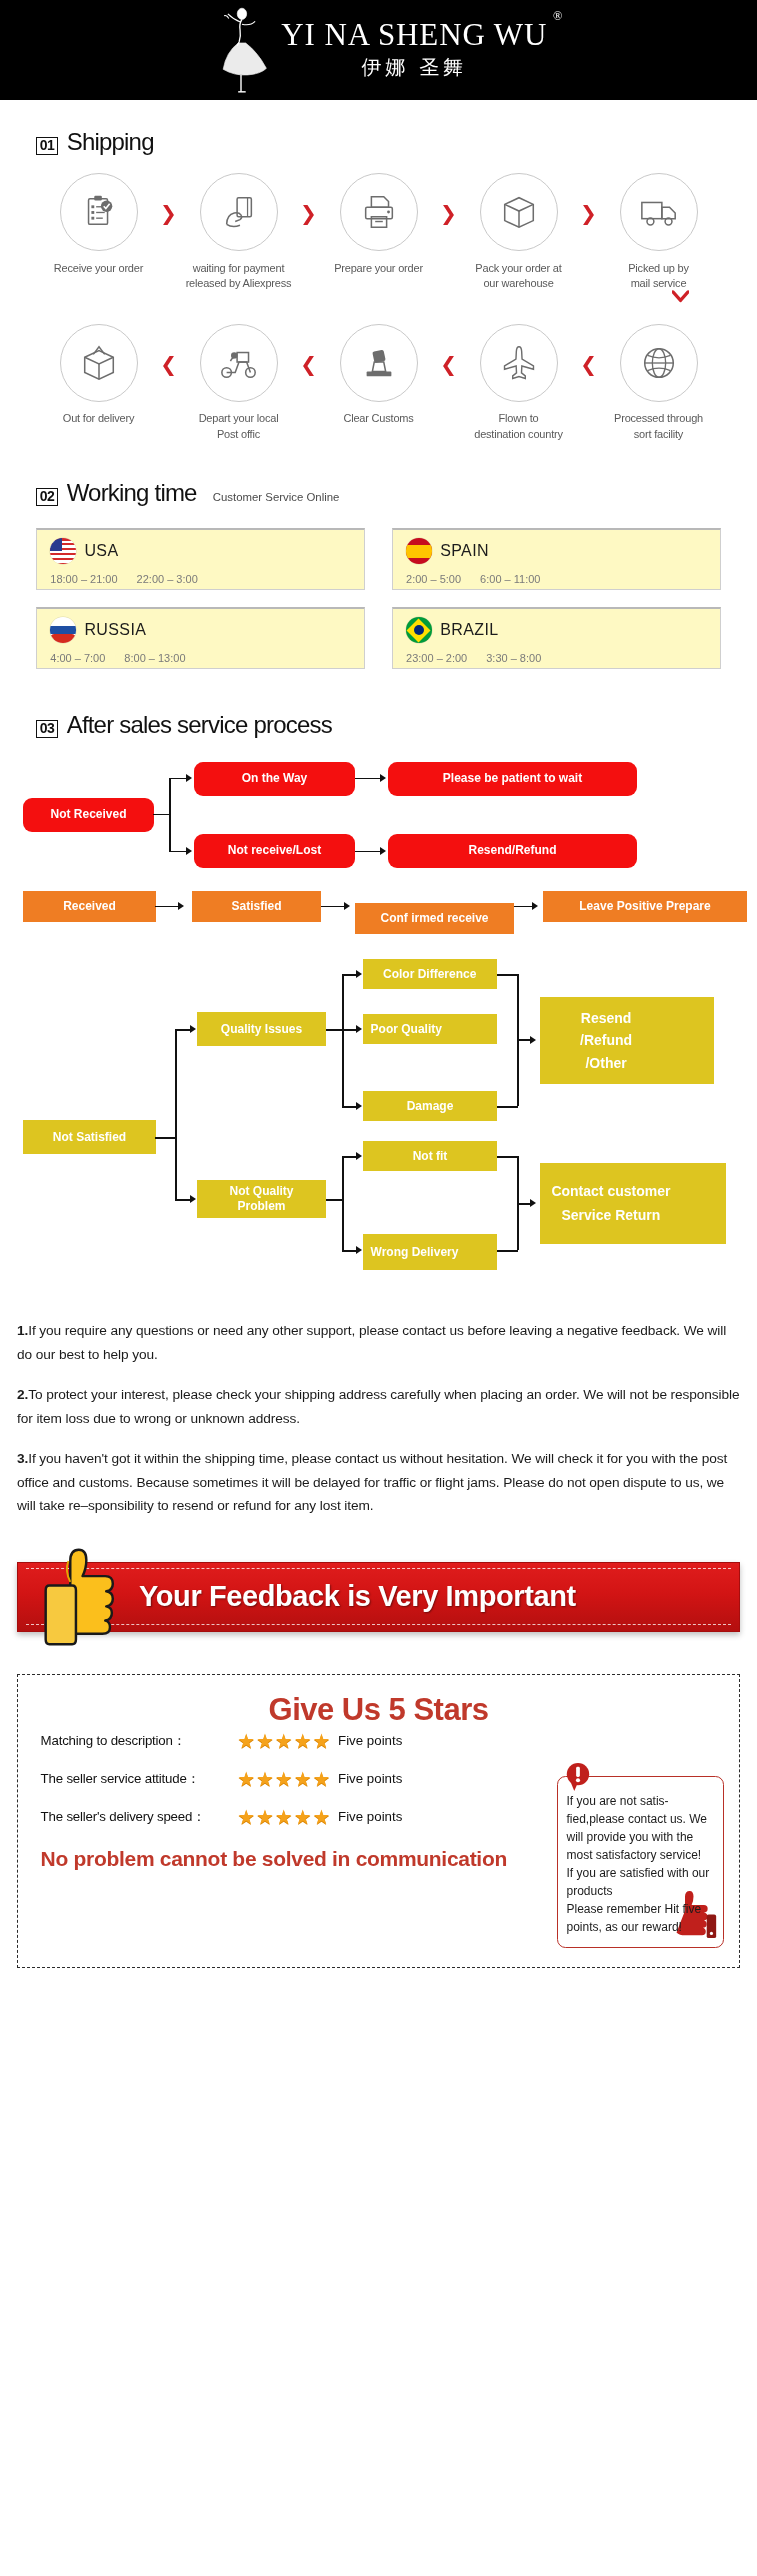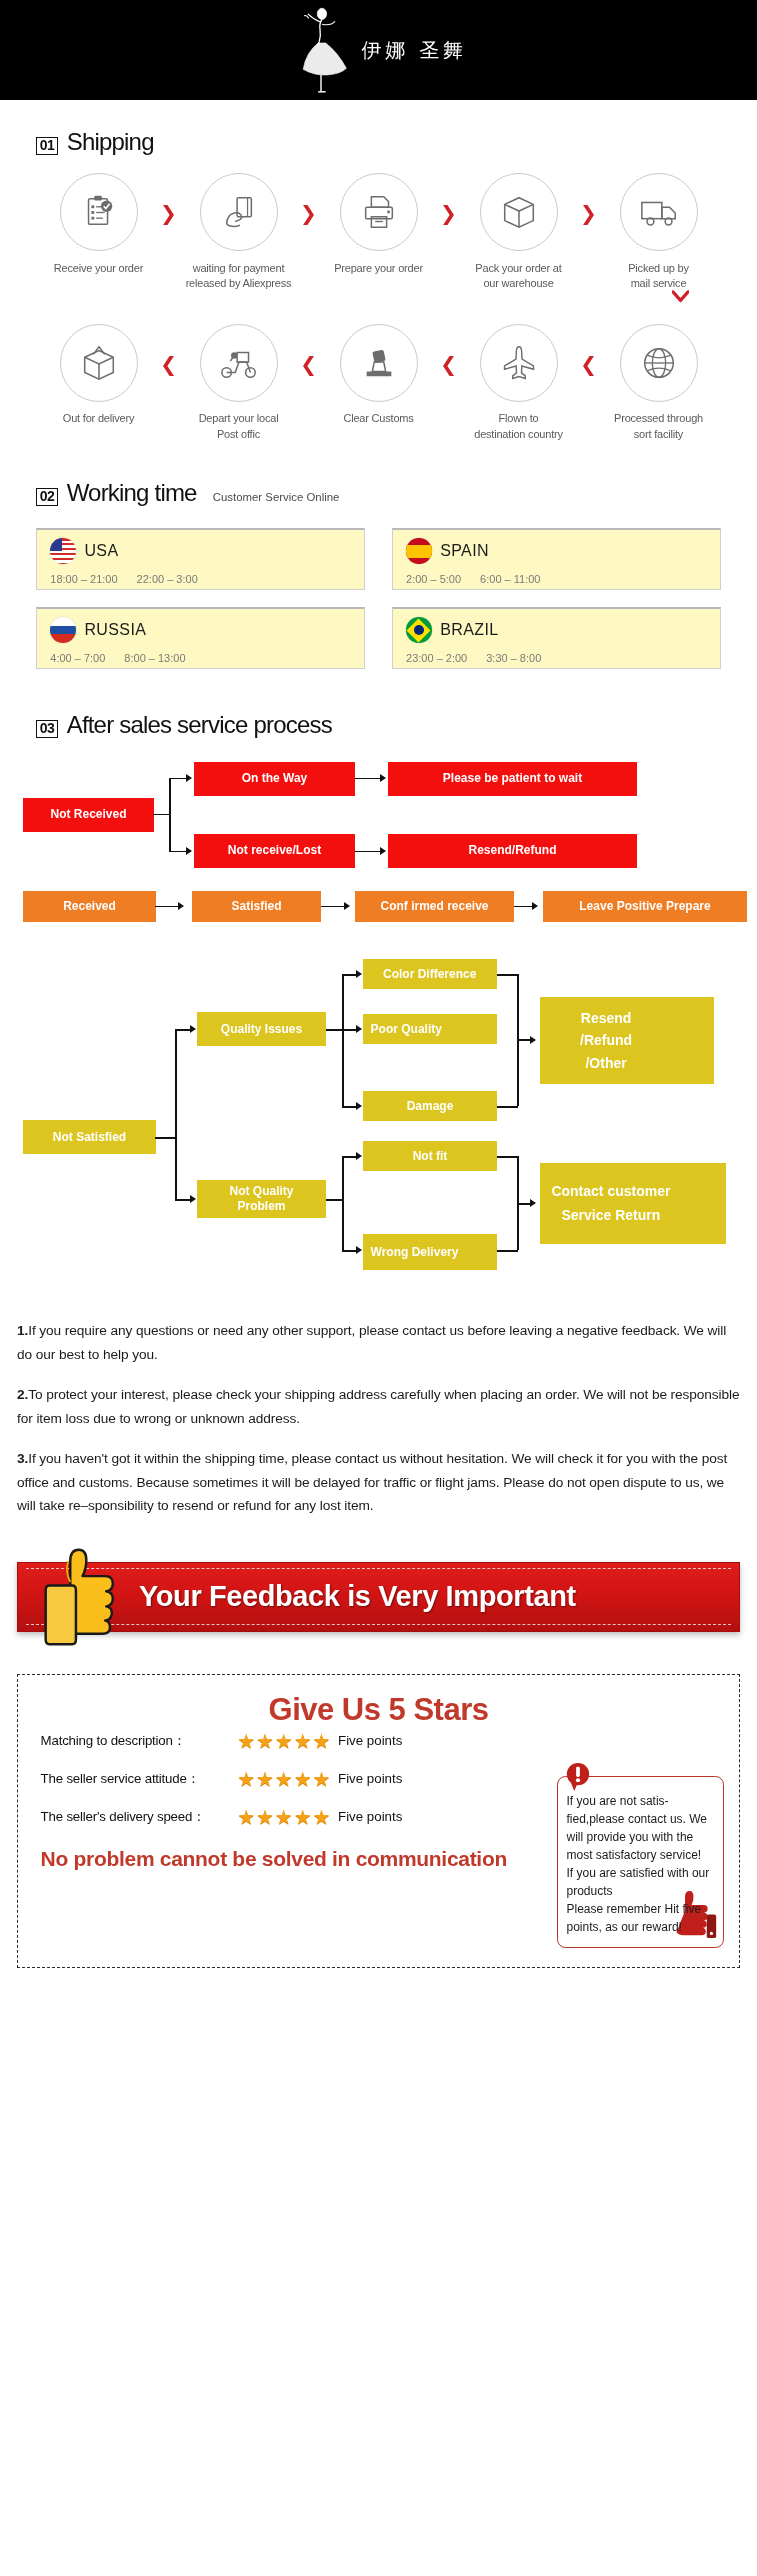--- a/index.html
+++ b/index.html
@@ -220,21 +220,21 @@
     display: flex;
     align-items: center;
     justify-content: center;
     color: #fff;
     font-size: 12px;
     font-weight: 700;
     text-align: center;
     line-height: 1.25;
     padding: 1.9px 3.8px;
   }
-  .red { background: #f40f0f; }
+  .red { background: #f40f0f; border-radius: 9px; }
   .orange { background: #ef7d23; }
   .yellow { background: #ddc520; }
 
   .fline { position: absolute; background: #111; }
   .fline.h { height: 1.5px; }
   .fline.v { width: 1.5px; }
   .ftip {
     position: absolute;
     width: 0; height: 0;
     border-left: 6.6px solid #111;
@@ -385,20 +385,23 @@
           <path d="M33 18 q-8 -3 -14 -9" fill="none" stroke-width="1.2"></path>
           <path d="M34 20 q9 2 14 -3" fill="none" stroke-width="1.2"></path>
           <path d="M30 40 q-13 10 -16 28 q12 7 26 6 q14 -1 20 -7 q-9 -17 -22 -27 z" fill="#fff" opacity="0.92"></path>
           <path d="M33 74 l0 18" fill="none" stroke-width="1.5"></path>
           <path d="M30 92 l8 0" fill="none" stroke-width="1.5"></path>
           <path d="M20 14 q-2 -4 -5 -3" fill="none" stroke-width="1.1"></path>
         </g>
       </svg>
     </div>
     <div class="brand-text">
+      <div class="brand-en">
+        <span>YI NA SHENG WU</span><span class="brand-reg">®</span>
+      </div>
       <div class="brand-cn">伊娜 圣舞</div>
     </div>
   </div>
 
   <div class="shipping-sec">
     <div class="sec-title">
       <span class="sec-num">01</span>
       <span class="sec-name">Shipping</span>
     </div>
 
@@ -661,21 +664,21 @@
 
     <div class="flow-b" style="margin-top:24.6px;">
       <div class="fbox orange" style="left:23px; top:0; width:133px; height:31px;">Received</div>
       <div class="fline h" style="left:155px; top:15px; width:24.6px;"></div>
       <div class="ftip" style="left:178px; top:11.4px;"></div>
 
       <div class="fbox orange" style="left:192px; top:0; width:129px; height:31px;">Satisfied</div>
       <div class="fline h" style="left:321px; top:15px; width:24.6px;"></div>
       <div class="ftip" style="left:344px; top:11.4px;"></div>
 
-      <div class="fbox orange" style="left:355px; top:0; width:159px; height:31px;text-align:center;">Conf irmed receive</div>
+      <div class="fbox orange" style="left:355px; top:12px; width:159px; height:31px;text-align:center;">Conf irmed receive</div>
       <div class="fline h" style="left:514px; top:15px; width:21px;"></div>
       <div class="ftip" style="left:532px; top:11.4px;"></div>
 
       <div class="fbox orange" style="left:543px; top:0; width:204px; height:31px;">Leave Positive Prepare</div>
     </div>
 
     <div class="flow-c" style="margin-top:26.5px;">
       <div class="fbox yellow" style="left:23px; top:161px; width:133px; height:34px;">Not Satisfied</div>
 
       <div class="fline h" style="left:155px; top:178px; width:21px;"></div>

